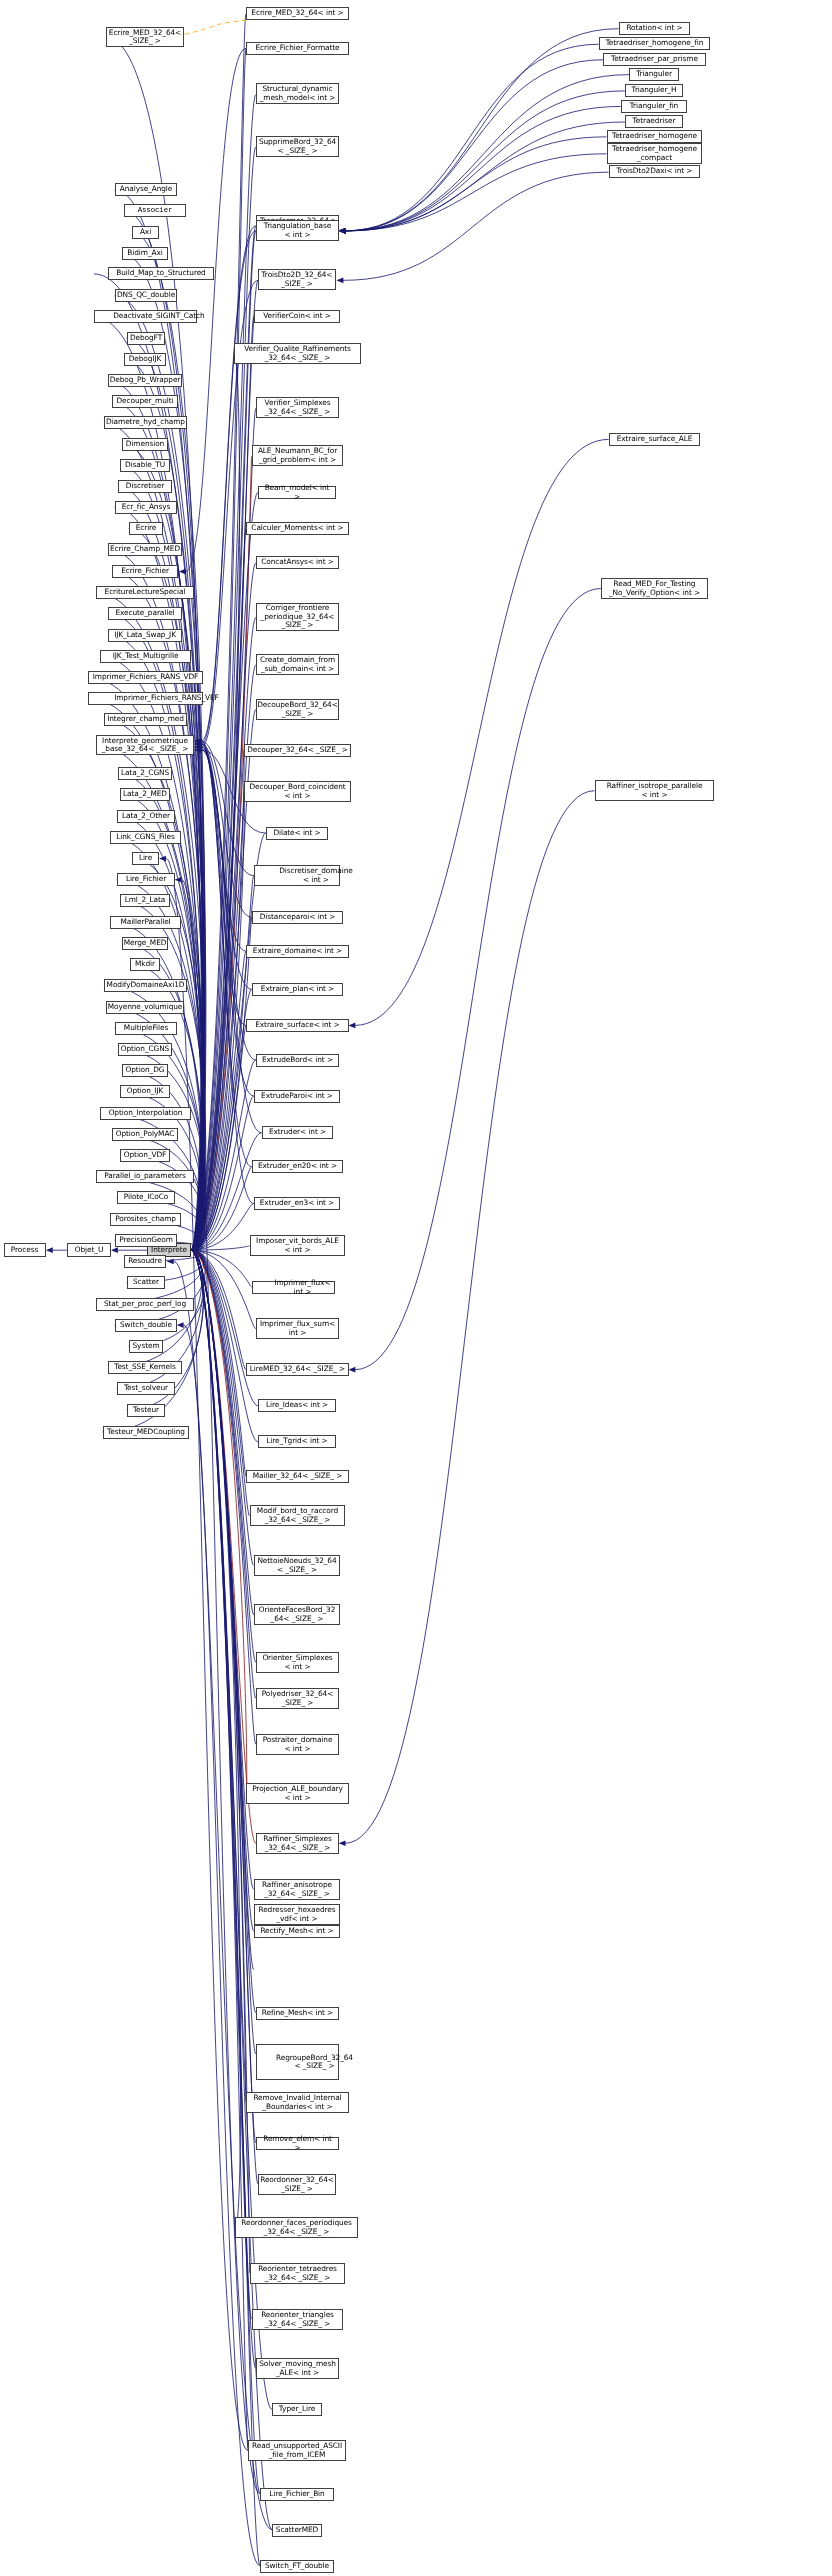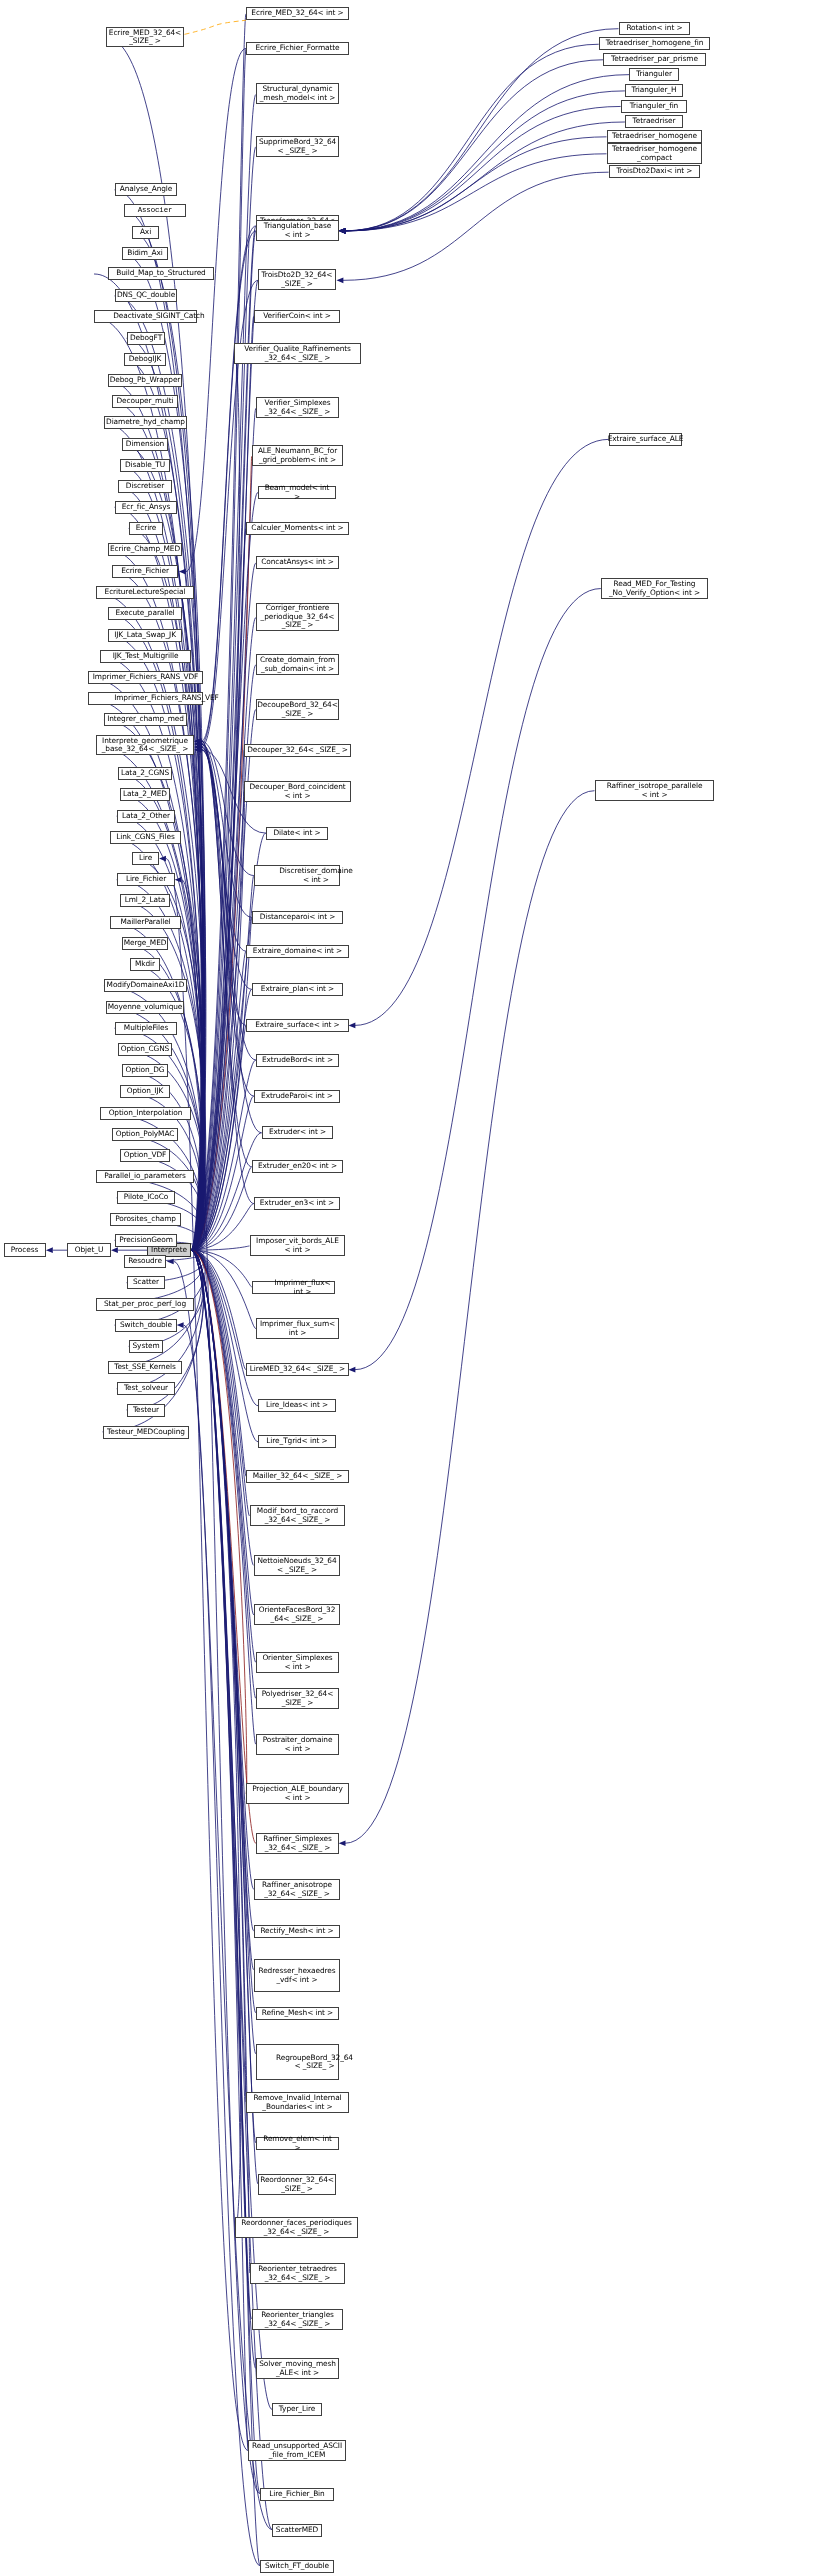--- a/index.html
+++ b/index.html
@@ -358,21 +358,21 @@
 _SIZE_ &gt;</div>
     <div class="node" style="left: 256px; top: 1734px; width: 83px; height: 21px;">Postraiter_domaine
 &lt; int &gt;</div>
     <div class="node" style="left: 246px; top: 1783px; width: 103px; height: 21px;">Projection_ALE_boundary
 &lt; int &gt;</div>
     <div class="node" style="left: 256px; top: 1833px; width: 83px; height: 21px;">Raffiner_Simplexes
 _32_64&lt; _SIZE_ &gt;</div>
     <div class="node" style="left: 254px; top: 1879px; width: 86px; height: 21px;">Raffiner_anisotrope
 _32_64&lt; _SIZE_ &gt;</div>
     <div class="node" style="left: 254px; top: 1925px; width: 86px; height: 13.4px;">Rectify_Mesh&lt; int &gt;</div>
-    <div class="node" style="left: 254px; top: 1959px; width: 86px; height: 33px;">Redresser_hexaedres
+    <div class="node" style="left: 254px; top: 1904px; width: 86px; height: 21px;">Redresser_hexaedres
 _vdf&lt; int &gt;</div>
     <div class="node" style="left: 256px; top: 2007px; width: 83px; height: 13.4px;">Refine_Mesh&lt; int &gt;</div>
     <div class="node" style="left: 256px; top: 2044px; width: 83px; height: 36px; padding-left: 36px;">RegroupeBord_32_64
 &lt; _SIZE_ &gt;</div>
     <div class="node" style="left: 246px; top: 2092px; width: 103px; height: 21px;">Remove_Invalid_Internal
 _Boundaries&lt; int &gt;</div>
     <div class="node" style="left: 256px; top: 2137px; width: 83px; height: 13.4px;">Remove_elem&lt; int &gt;</div>
     <div class="node" style="left: 258px; top: 2174px; width: 78px; height: 21px;">Reordonner_32_64&lt;
 _SIZE_ &gt;</div>
     <div class="node" style="left: 235px; top: 2217px; width: 123px; height: 21px;">Reordonner_faces_periodiques
@@ -393,19 +393,19 @@
     <div class="node" style="left: 599px; top: 37px; width: 111px; height: 13.4px;">Tetraedriser_homogene_fin</div>
     <div class="node" style="left: 603px; top: 53px; width: 103px; height: 13.4px;">Tetraedriser_par_prisme</div>
     <div class="node" style="left: 629px; top: 68px; width: 50px; height: 13.4px;">Trianguler</div>
     <div class="node" style="left: 625px; top: 84px; width: 58px; height: 13.4px;">Trianguler_H</div>
     <div class="node" style="left: 621px; top: 100px; width: 66px; height: 13.4px;">Trianguler_fin</div>
     <div class="node" style="left: 625px; top: 115px; width: 58px; height: 13.4px;">Tetraedriser</div>
     <div class="node" style="left: 607px; top: 130px; width: 95px; height: 13.4px;">Tetraedriser_homogene</div>
     <div class="node" style="left: 607px; top: 143px; width: 95px; height: 21px;">Tetraedriser_homogene
 _compact</div>
     <div class="node" style="left: 609px; top: 165px; width: 91px; height: 13.4px;">TroisDto2Daxi&lt; int &gt;</div>
-    <div class="node" style="left: 609px; top: 433px; width: 73px; height: 13.4px;">Extraire_surface_ALE</div>
+    <div class="node" style="left: 609px; top: 433px; width: 91px; height: 13.4px;">Extraire_surface_ALE</div>
     <div class="node" style="left: 601px; top: 578px; width: 107px; height: 21px;">Read_MED_For_Testing
 _No_Verify_Option&lt; int &gt;</div>
     <div class="node" style="left: 595px; top: 780px; width: 119px; height: 21px;">Raffiner_isotrope_parallele
 &lt; int &gt;</div>
   </div>
 
 
 </body></html>

